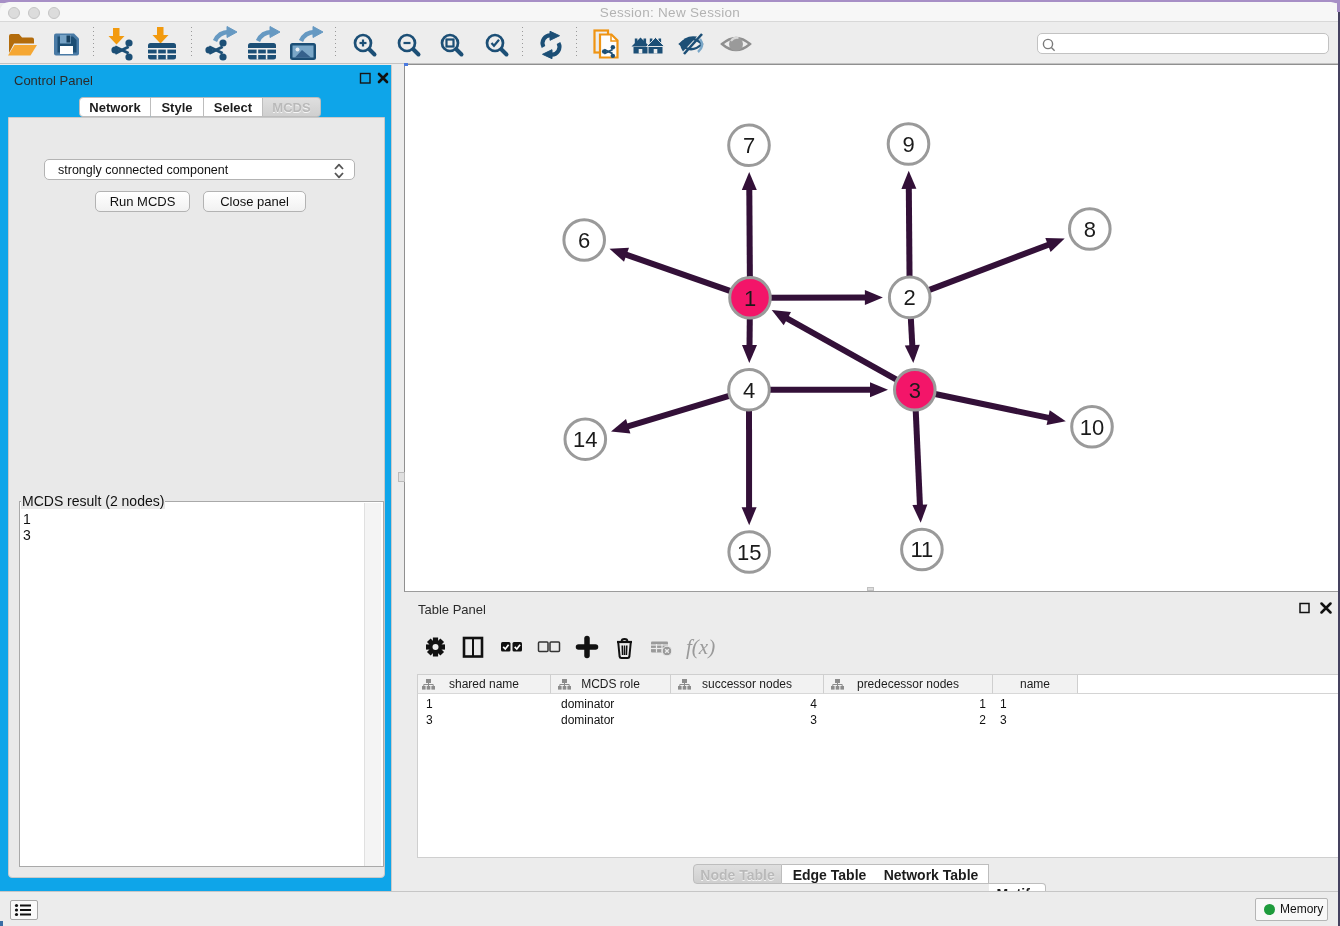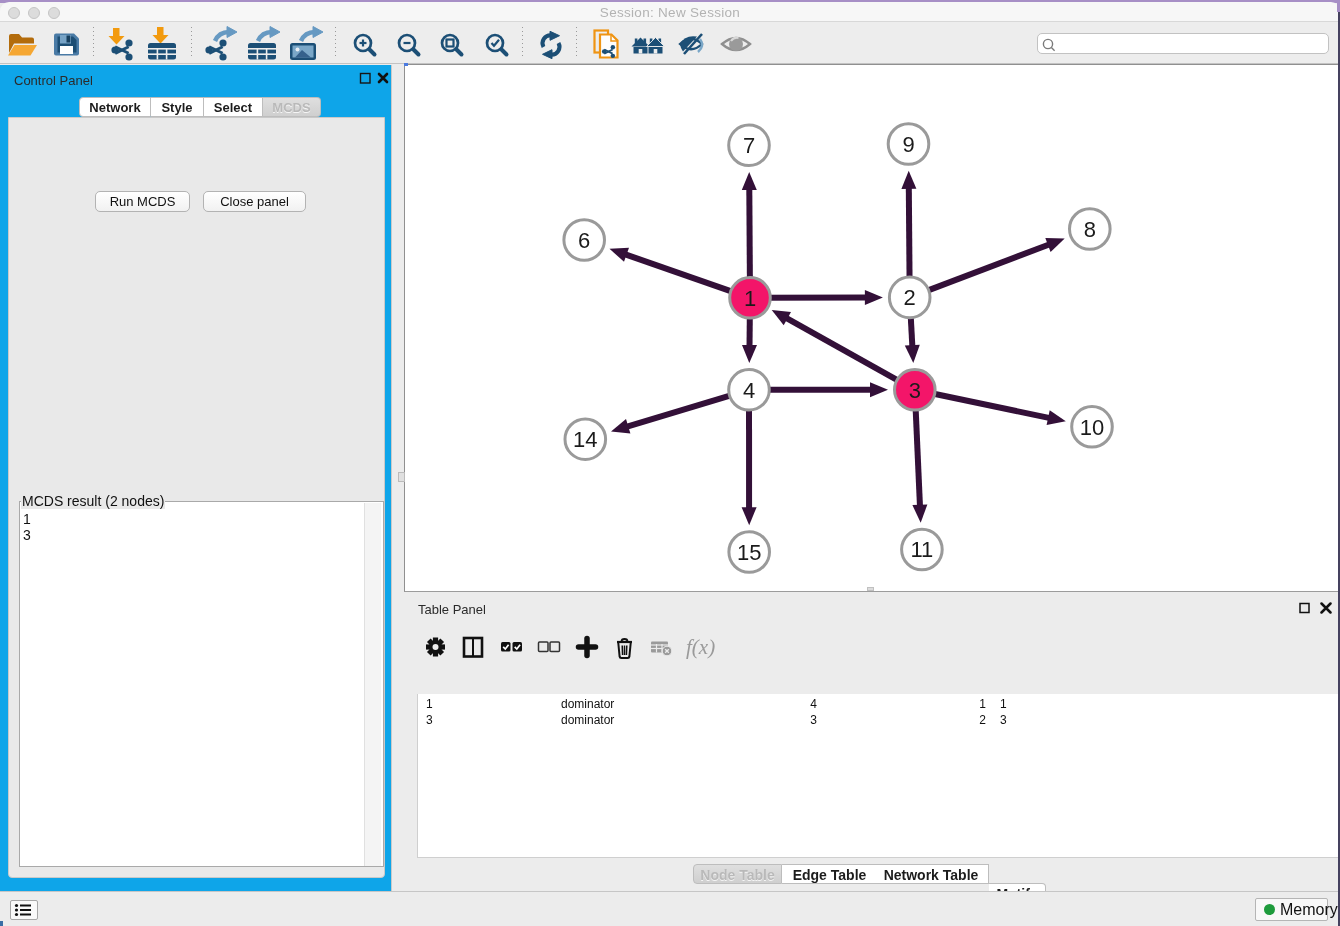--- a/index.html
+++ b/index.html
@@ -36,21 +36,21 @@
 #tph{position:absolute;left:14px;top:8px;font-size:13px;color:#2b2b2b;}
 #thead{position:absolute;left:13px;top:80px;width:923px;height:20px;background:#fff;border:1px solid #cfcfcf;border-bottom:1px solid #d4d4d4;}
 #tbody{position:absolute;left:13px;top:100px;width:923px;height:164px;background:#fff;border:1px solid #cfcfcf;border-top:none;}
 .hcell{position:absolute;top:0;height:19px;font-size:12px;color:#1c1c1c;text-align:center;line-height:19px;border-right:1px solid #cfcfcf;background:#f2f2f2;border-bottom:1px solid #d8d8d8;}
 .trow{position:absolute;font-size:12px;color:#111;height:16px;line-height:16px;}
 .hico{position:absolute;top:0;}
 .btab{position:absolute;top:270px;height:20px;background:#fff;border:1px solid #bdbdbd;border-left:none;font-size:14px;font-weight:700;color:#1c1c1c;text-align:center;line-height:20px;}
 
 #sb{left:0;top:891px;width:1340px;height:35px;background:#ececec;border-top:1px solid #c6c6c6;}
 #listbtn{position:absolute;left:10px;top:8px;width:28px;height:20px;background:#fafafa;border:1px solid #a8a8a8;border-radius:2px;}
-#membtn{position:absolute;left:1255px;top:6px;width:73px;height:23px;background:#f8f8f8;border:1px solid #b5b5b5;border-radius:2px;font-size:16px;color:#111;text-align:left;line-height:21px;padding-left:24px;}
+#membtn{position:absolute;left:1255px;top:6px;width:73px;height:23px;background:#f8f8f8;border:1px solid #b5b5b5;border-radius:2px;font-size:12px;color:#111;text-align:left;line-height:21px;padding-left:24px;}
 #memdot{position:absolute;left:8px;top:5px;width:11px;height:11px;border-radius:50%;background:#1e9b3c;}
 </style></head>
 <body>
 <div class="abs" id="purple"></div>
 <div class="abs" id="titlebar">
   <div class="tl" style="left:8px;"></div>
   <div class="tl" style="left:28px;"></div>
   <div class="tl" style="left:48px;"></div>
   <div id="wtitle">Session: New Session</div>
 </div>
@@ -222,20 +222,26 @@
   <div id="cph">Control Panel</div>
   <svg width="40" height="16" style="position:absolute;left:358px;top:7px">
       <rect x="2.5" y="1.5" width="9.5" height="9.5" fill="none" stroke="#161616" stroke-width="1.4"></rect>
       <path d="M21 2 L29 10 M29 2 L21 10" stroke="#111" stroke-width="2.6" stroke-linecap="round"></path>
     </svg>
   <div class="tab" style="left:79px;width:72px;border-radius:4px 0 0 4px;border-left:1px solid #bdbdbd;">Network</div>
   <div class="tab" style="left:151px;width:53px;">Style</div>
   <div class="tab" style="left:204px;width:59px;">Select</div>
   <div class="tab tabsel" style="left:263px;width:58px;border-radius:0 4px 4px 0;">MCDS</div>
   <div id="cpc"></div>
+  <div id="combo">strongly connected component
+    <svg width="14" height="18" style="position:absolute;right:8px;top:2px">
+        <path d="M3 7 L7 2.6 L11 7" fill="none" stroke="#555" stroke-width="1.8" stroke-linejoin="round"></path>
+        <path d="M3 11 L7 15.4 L11 11" fill="none" stroke="#555" stroke-width="1.8" stroke-linejoin="round"></path>
+      </svg>
+  </div>
   <div class="btn" style="left:95px;width:95px;">Run MCDS</div>
   <div class="btn" style="left:203px;width:103px;">Close panel</div>
   <div id="fs">
       <div id="fssb"></div>
     </div>
   <div id="fsleg">MCDS result (2 nodes)</div>
   <div id="fstxt">1<br>3</div>
 </div>
 
 <div class="abs" id="nf">
@@ -361,20 +367,39 @@
         <line x1="236.5" y1="14" x2="236.5" y2="22.5"></line>
         <line x1="242" y1="14" x2="242" y2="22.5"></line>
         <line x1="231" y1="15" x2="248" y2="15"></line>
         <line x1="231" y1="18.5" x2="248" y2="18.5"></line>
       </g>
     <circle cx="247" cy="21" r="4.8" fill="#9a9a9a" stroke="#ececec" stroke-width="1"></circle>
     <path d="M245.2 19.2 L248.8 22.8 M248.8 19.2 L245.2 22.8" stroke="#ececec" stroke-width="1.3"></path>
 
     <text x="266" y="24" font-family="Liberation Serif,serif" font-style="italic" font-size="21px" fill="#9a9a9a">f(x)</text>
   </svg>
+  <div id="thead">
+    <div class="hcell" style="left:0;width:133px;">shared name</div>
+    <div class="hcell" style="left:133px;width:120px;">MCDS role</div>
+    <div class="hcell" style="left:253px;width:153px;">successor nodes</div>
+    <div class="hcell" style="left:406px;width:169px;">predecessor nodes</div>
+    <div class="hcell" style="left:575px;width:85px;">name</div>
+    <svg class="hico" style="left:4px" width="13" height="19">
+        <use href="#treeic"></use>
+      </svg>
+    <svg class="hico" style="left:140px" width="13" height="19">
+        <use href="#treeic"></use>
+      </svg>
+    <svg class="hico" style="left:260px" width="13" height="19">
+        <use href="#treeic"></use>
+      </svg>
+    <svg class="hico" style="left:413px" width="13" height="19">
+        <use href="#treeic"></use>
+      </svg>
+  </div>
   <div id="tbody">
     <div class="trow" style="left:8px;top:2px;">1</div>
     <div class="trow" style="left:143px;top:2px;">dominator</div>
     <div class="trow" style="left:253px;top:2px;width:146px;text-align:right;">4</div>
     <div class="trow" style="left:406px;top:2px;width:162px;text-align:right;">1</div>
     <div class="trow" style="left:582px;top:2px;">1</div>
     <div class="trow" style="left:8px;top:18px;">3</div>
     <div class="trow" style="left:143px;top:18px;">dominator</div>
     <div class="trow" style="left:253px;top:18px;width:146px;text-align:right;">3</div>
     <div class="trow" style="left:406px;top:18px;width:162px;text-align:right;">2</div>

